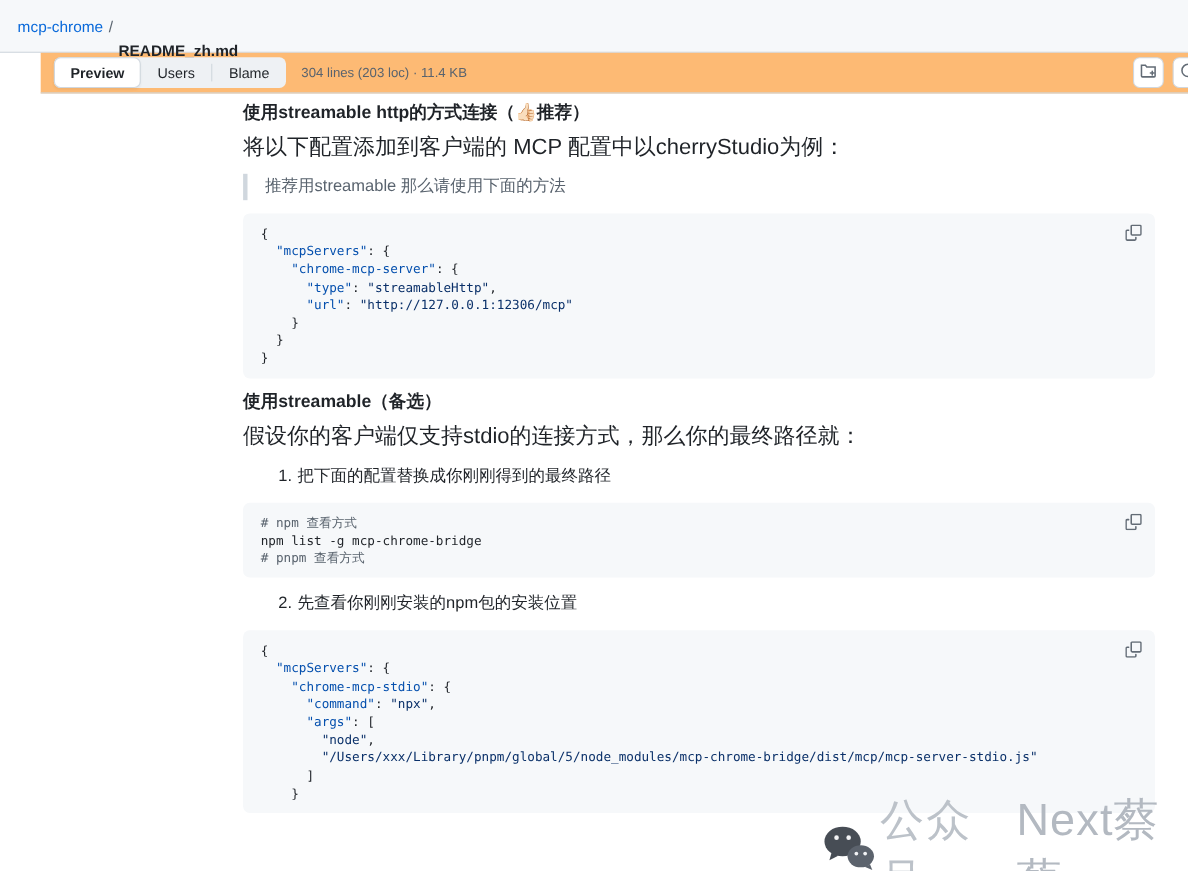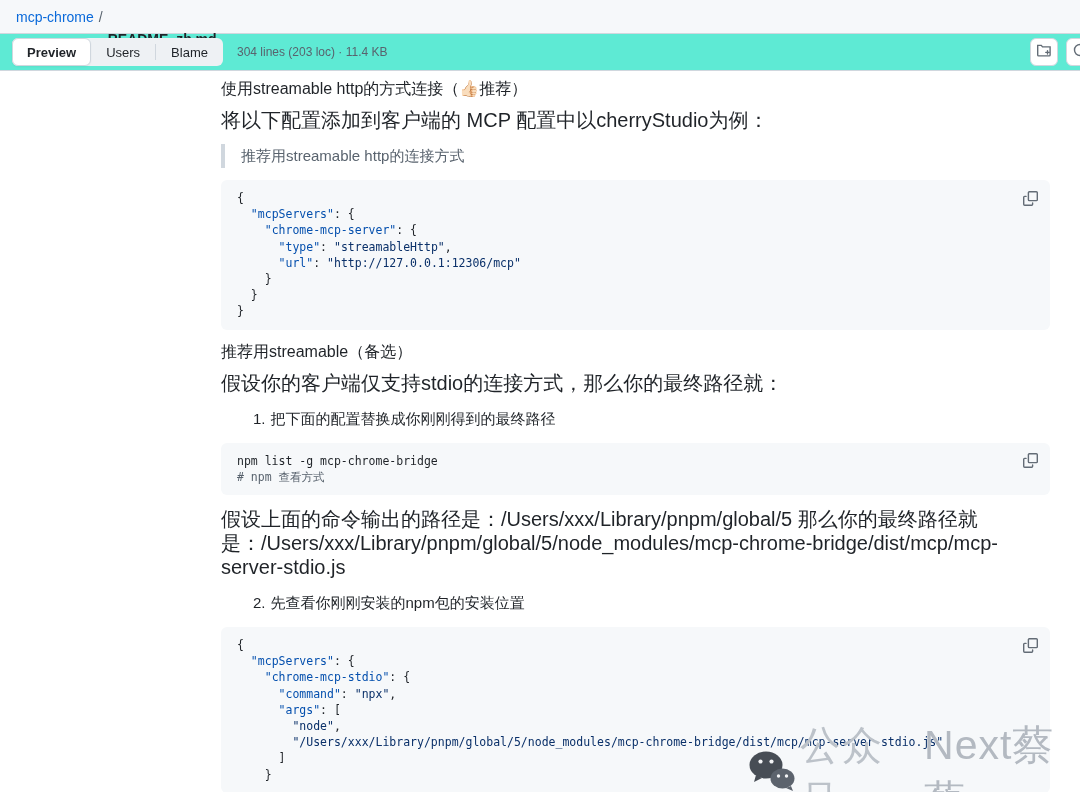--- a/index.html
+++ b/index.html
@@ -4,30 +4,30 @@
 <style>
   * { margin:0; padding:0; box-sizing:border-box; }
   html,body { width:1080px; height:792px; overflow:hidden; }
   body {
     font-family:"Liberation Sans", sans-serif;
     font-size:16px; color:#1f2328; background:#ffffff;
     position:relative;
   }
   
   .crumb-bar {
-    height:34px; background:#f6f8fa; border-bottom:1px solid #d0d7de;
+    height:48px; background:#f6f8fa; border-bottom:1px solid #d0d7de;
     display:flex; align-items:center; padding:0 16px; font-size:14px;
   }
   .crumb-repo { color:#0969da; text-decoration:none; cursor:pointer; }
   .crumb-sep { color:#59636e; margin:0 5px; }
   .crumb-file { font-weight:700; color:#1f2328;margin-top:44px; }
   
   .file-header {
-    height:37px; background:#5eead4; border-bottom:1px solid #d0d7de;
-    display:flex; align-items:center; padding:0 12px;
+    height:37px; background:#fdba74; border-bottom:1px solid #d0d7de;
+    display:flex; align-items:center; padding:0 12px;margin-left:37px;
   }
   .seg {
     display:inline-flex; align-items:center; background:#eef1f4;
     border-radius:6px; height:28px;
   }
   .seg-tab {
     height:28px; display:flex; align-items:center; padding:0 14px;
     font-size:13px; color:#1f2328; cursor:pointer; border-radius:6px;
     border:1px solid transparent;
   }
@@ -41,21 +41,21 @@
     font-size:12px; color:#59636e;
   }
   .header-actions { margin-left:auto; display:flex; gap:8px; margin-right:-26px; }
   .hbtn {
     width:28px; height:28px; background:#fff; border:1px solid #d0d7de;
     border-radius:6px; display:flex; align-items:center; justify-content:center;
     cursor:pointer; flex:0 0 auto;
   }
   
   .markdown { margin-left:221px; width:829px; padding-top:8px; }
-  .md-h { font-size:16px; font-weight:400; line-height:20px; margin-bottom:9px; }
+  .md-h { font-size:16px; font-weight:700; line-height:20px; margin-bottom:9px; }
   .md-p { font-size:20px; line-height:24px; margin-bottom:12px; }
   .md-quote {
     border-left:4px solid #d0d7de; padding:0 16px; color:#59636e;
     font-size:15px; line-height:24px; margin-bottom:12px;
   }
   .md-ol { margin-bottom:12px; padding-left:32px; }
   .md-li { font-size:15px; line-height:24px; display:flex; }
   .md-li .marker { margin-right:5px; }
   
   .codeblock {
@@ -122,69 +122,66 @@
     </div>
   </div>
 </div>
 
 <div class="markdown">
 
   <div class="md-h">使用streamable http的方式连接（👍🏻推荐）</div>
 
   <div class="md-p">将以下配置添加到客户端的 MCP 配置中以cherryStudio为例：</div>
 
-  <div class="md-quote">推荐用streamable http的连接方式</div>
+  <div class="md-quote">推荐用streamable 那么请使用下面的方法</div>
 
   <div class="codeblock">
     <div class="copy-btn">
       <span>
         <svg width="15" height="15" viewBox="0 0 16 16" fill="#636c76">
           <path d="M0 6.75C0 5.784.784 5 1.75 5h1.5a.75.75 0 0 1 0 1.5h-1.5a.25.25 0 0 0-.25.25v7.5c0 .138.112.25.25.25h7.5a.25.25 0 0 0 .25-.25v-1.5a.75.75 0 0 1 1.5 0v1.5A1.75 1.75 0 0 1 9.25 16h-7.5A1.75 1.75 0 0 1 0 14.25Z"></path>
           <path d="M5 1.75C5 .784 5.784 0 6.75 0h7.5C15.216 0 16 .784 16 1.75v7.5A1.75 1.75 0 0 1 14.25 11h-7.5A1.75 1.75 0 0 1 5 9.25Zm1.75-.25a.25.25 0 0 0-.25.25v7.5c0 .138.112.25.25.25h7.5a.25.25 0 0 0 .25-.25v-7.5a.25.25 0 0 0-.25-.25Z"></path>
         </svg>
       </span>
     </div>
   <div class="code-line"><span class="tok-pun">{</span></div>
       <div class="code-line"><span class="tok-pun">  </span><span class="tok-key">"mcpServers"</span><span class="tok-pun">: {</span></div>
       <div class="code-line"><span class="tok-pun">    </span><span class="tok-key">"chrome-mcp-server"</span><span class="tok-pun">: {</span></div>
       <div class="code-line"><span class="tok-pun">      </span><span class="tok-key">"type"</span><span class="tok-pun">: </span><span class="tok-str">"streamableHttp"</span><span class="tok-pun">,</span></div>
       <div class="code-line"><span class="tok-pun">      </span><span class="tok-key">"url"</span><span class="tok-pun">: </span><span class="tok-str">"http://127.0.0.1:12306/mcp"</span></div>
       <div class="code-line"><span class="tok-pun">    }</span></div>
       <div class="code-line"><span class="tok-pun">  }</span></div>
       <div class="code-line"><span class="tok-pun">}</span></div>
     </div>
 
-  <div class="md-h">推荐用streamable（备选）</div>
+  <div class="md-h">使用streamable（备选）</div>
 
   <div class="md-p">假设你的客户端仅支持stdio的连接方式，那么你的最终路径就：</div>
 
   <div class="md-ol">
     <div class="md-li">
       <span class="marker">1.</span>
       <span>把下面的配置替换成你刚刚得到的最终路径</span>
     </div>
   </div>
 
   <div class="codeblock">
     <div class="copy-btn">
       <span>
         <svg width="15" height="15" viewBox="0 0 16 16" fill="#636c76">
           <path d="M0 6.75C0 5.784.784 5 1.75 5h1.5a.75.75 0 0 1 0 1.5h-1.5a.25.25 0 0 0-.25.25v7.5c0 .138.112.25.25.25h7.5a.25.25 0 0 0 .25-.25v-1.5a.75.75 0 0 1 1.5 0v1.5A1.75 1.75 0 0 1 9.25 16h-7.5A1.75 1.75 0 0 1 0 14.25Z"></path>
           <path d="M5 1.75C5 .784 5.784 0 6.75 0h7.5C15.216 0 16 .784 16 1.75v7.5A1.75 1.75 0 0 1 14.25 11h-7.5A1.75 1.75 0 0 1 5 9.25Zm1.75-.25a.25.25 0 0 0-.25.25v7.5c0 .138.112.25.25.25h7.5a.25.25 0 0 0 .25-.25v-7.5a.25.25 0 0 0-.25-.25Z"></path>
         </svg>
       </span>
     </div>
-  <div class="code-line"><span class="tok-pln">npm list -g mcp-chrome-bridge</span></div>
-      <div class="code-line"><span class="tok-com"># npm 查看方式</span></div>
-    </div>
-
-  <div class="md-p">
-    <span>假设上面的命令输出的路径是：/Users/xxx/Library/pnpm/global/5 那么你的最终路径就</span><br>
-    <span>是：/Users/xxx/Library/pnpm/global/5/node_modules/mcp-chrome-bridge/dist/mcp/mcp-server-stdio.js</span>
-  </div>
+  <div class="code-line"><span class="tok-com"># npm 查看方式</span></div>
+      <div class="code-line"><span class="tok-pln">npm list -g mcp-chrome-bridge</span></div>
+      <div class="code-line"><span class="tok-com"># pnpm 查看方式</span></div>
+    </div>
+
 
   <div class="md-ol">
     <div class="md-li">
       <span class="marker">2.</span>
       <span>先查看你刚刚安装的npm包的安装位置</span>
     </div>
   </div>
 
   <div class="codeblock">
     <div class="copy-btn">

